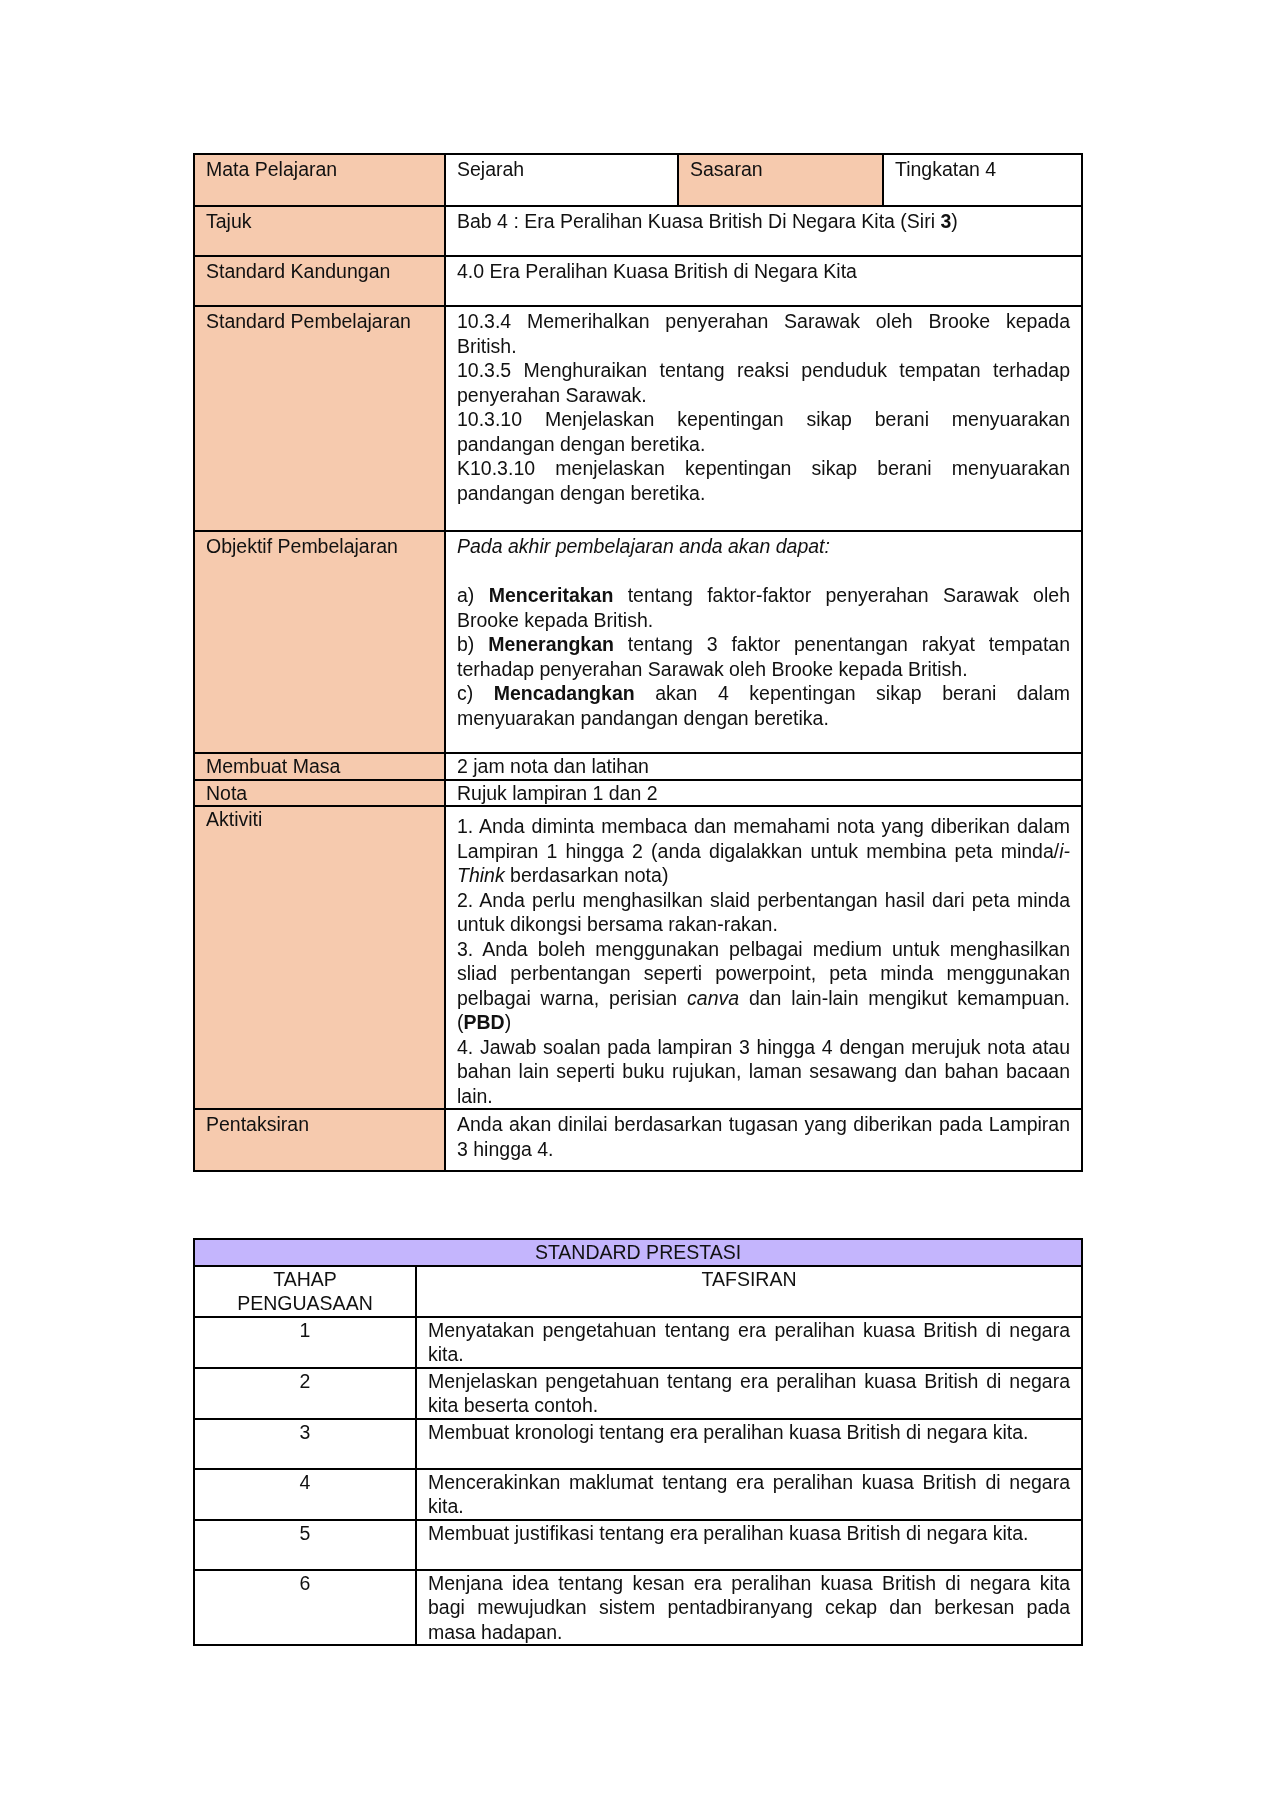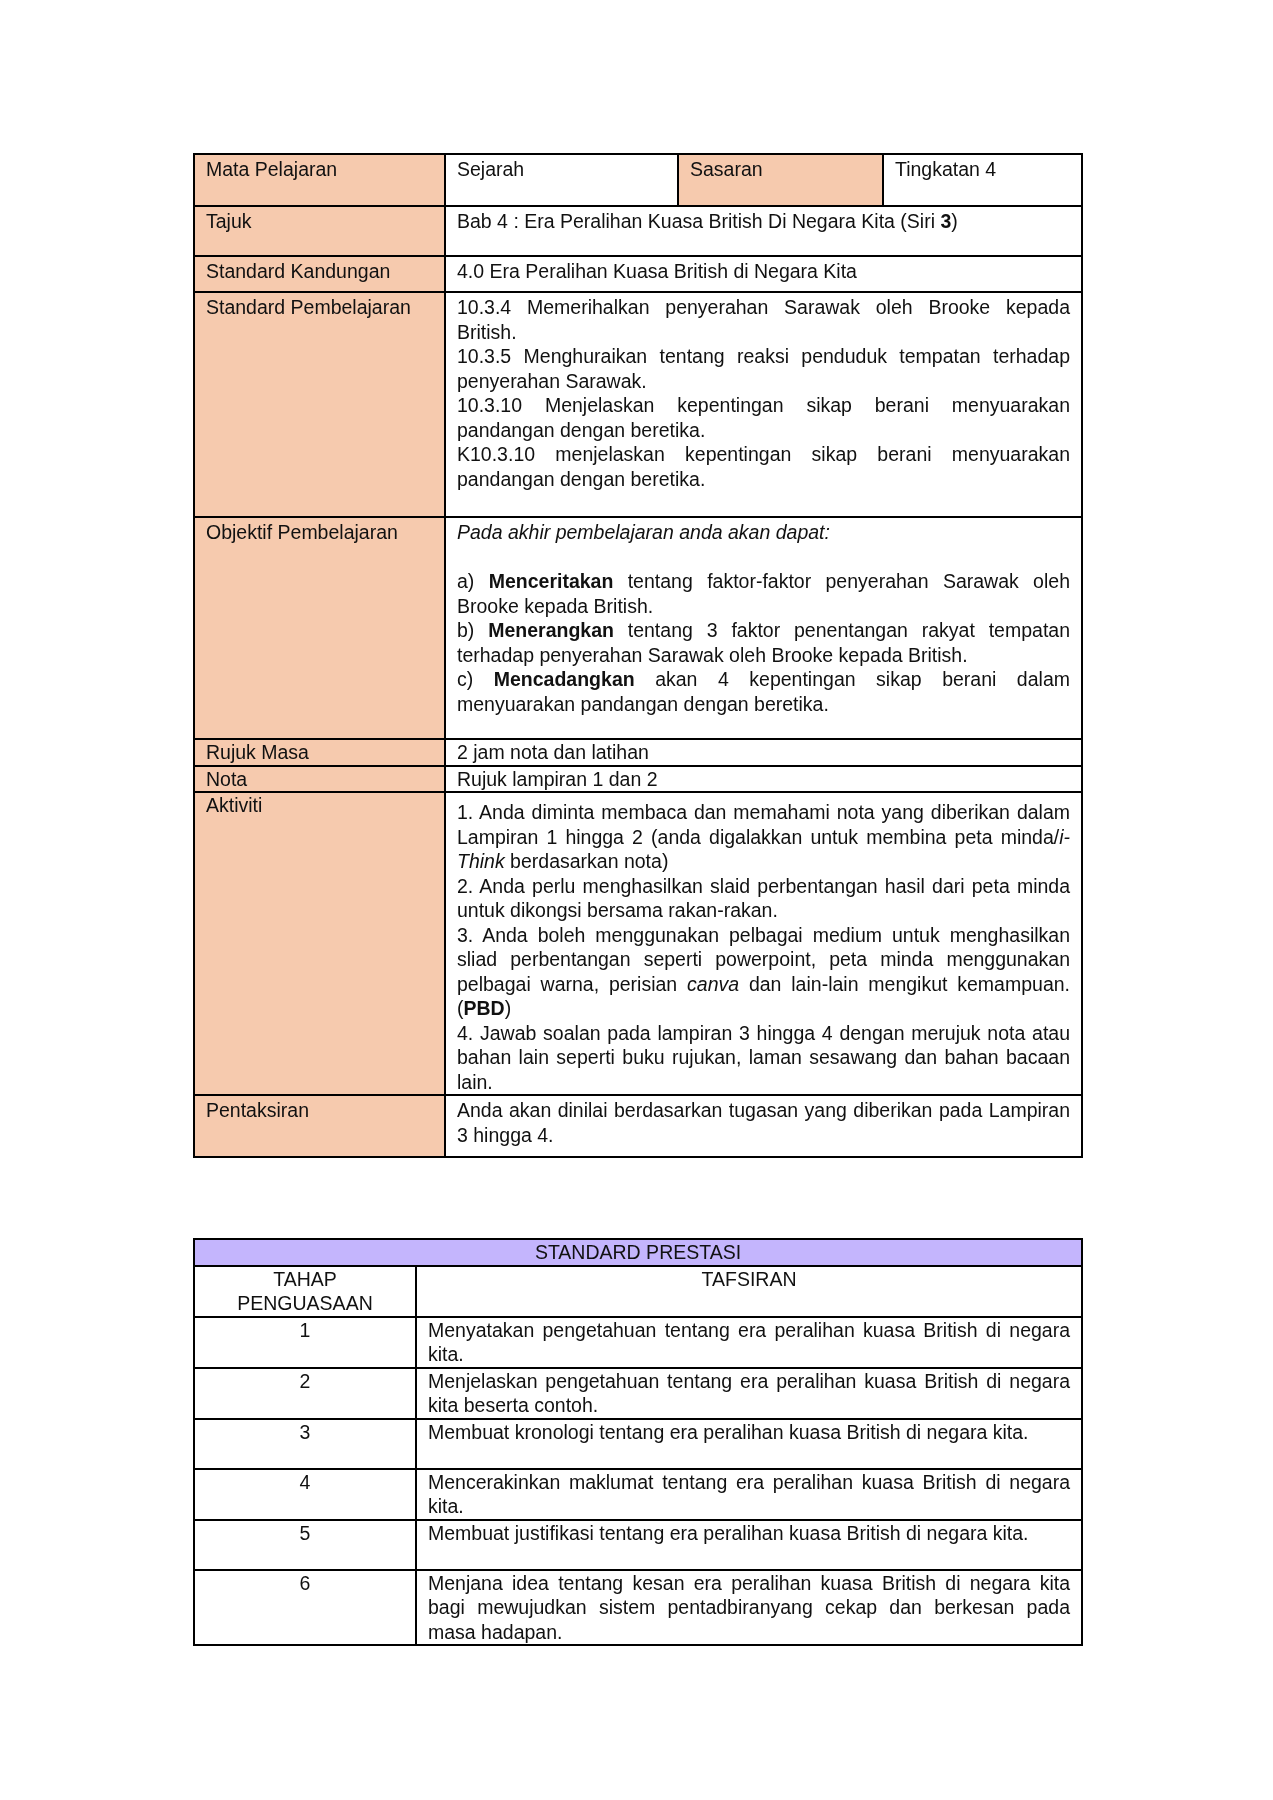--- a/index.html
+++ b/index.html
@@ -34,21 +34,21 @@
         <tr style="height:52px">
       <td class="lbl">Mata Pelajaran</td>
       <td>Sejarah</td>
       <td class="lbl">Sasaran</td>
       <td>Tingkatan 4</td>
     </tr>
     <tr style="height:50px">
       <td class="lbl">Tajuk</td>
       <td colspan="3"><span>Bab 4 : Era Peralihan Kuasa British Di Negara Kita (Siri </span><b>3</b><span>)</span></td>
     </tr>
-    <tr style="height:36px">
+    <tr style="height:50px">
       <td class="lbl">Standard Kandungan</td>
       <td colspan="3">4.0 Era Peralihan Kuasa British di Negara Kita</td>
     </tr>
     <tr style="height:225px">
       <td class="lbl">Standard Pembelajaran</td>
       <td colspan="3" class="just">
         <span class="line">10.3.4 Memerihalkan penyerahan Sarawak oleh Brooke kepada British.</span>
         <span class="line">10.3.5 Menghuraikan tentang reaksi penduduk tempatan terhadap penyerahan Sarawak.</span>
         <span class="line">10.3.10 Menjelaskan kepentingan sikap berani menyuarakan pandangan dengan beretika.</span>
         <span class="line">K10.3.10 menjelaskan kepentingan sikap berani menyuarakan pandangan dengan beretika.</span>
@@ -58,21 +58,21 @@
       <td class="lbl">Objektif Pembelajaran</td>
       <td colspan="3" class="just">
         <span class="line obj-intro">Pada akhir pembelajaran anda akan dapat:</span>
         <span class="gap"></span>
         <span class="line"><span>a) </span><b>Menceritakan</b><span> tentang faktor-faktor penyerahan Sarawak oleh Brooke kepada British.</span></span>
         <span class="line"><span>b) </span><b>Menerangkan</b><span> tentang 3 faktor penentangan rakyat tempatan terhadap penyerahan Sarawak oleh Brooke kepada British.</span></span>
         <span class="line"><span>c) </span><b>Mencadangkan</b><span> akan 4 kepentingan sikap berani dalam menyuarakan pandangan dengan beretika.</span></span>
       </td>
     </tr>
     <tr style="height:25px">
-      <td class="lbl" style="padding-top:0">Rujuk Masa</td>
+      <td class="lbl" style="padding-top:0">Membuat Masa</td>
       <td colspan="3" style="padding-top:0">2 jam nota dan latihan</td>
     </tr>
     <tr style="height:25px">
       <td class="lbl" style="padding-top:0">Nota</td>
       <td colspan="3" style="padding-top:0">Rujuk lampiran 1 dan 2</td>
     </tr>
     <tr style="height:269px">
       <td class="lbl" style="padding-top:0">Aktiviti</td>
       <td colspan="3" class="just" style="padding-top:7px">
         <span class="line"><span>1. Anda diminta membaca dan memahami nota yang diberikan dalam Lampiran 1 hingga 2 (anda digalakkan untuk membina peta minda/</span><i>i-Think</i><span> berdasarkan nota)</span></span>

